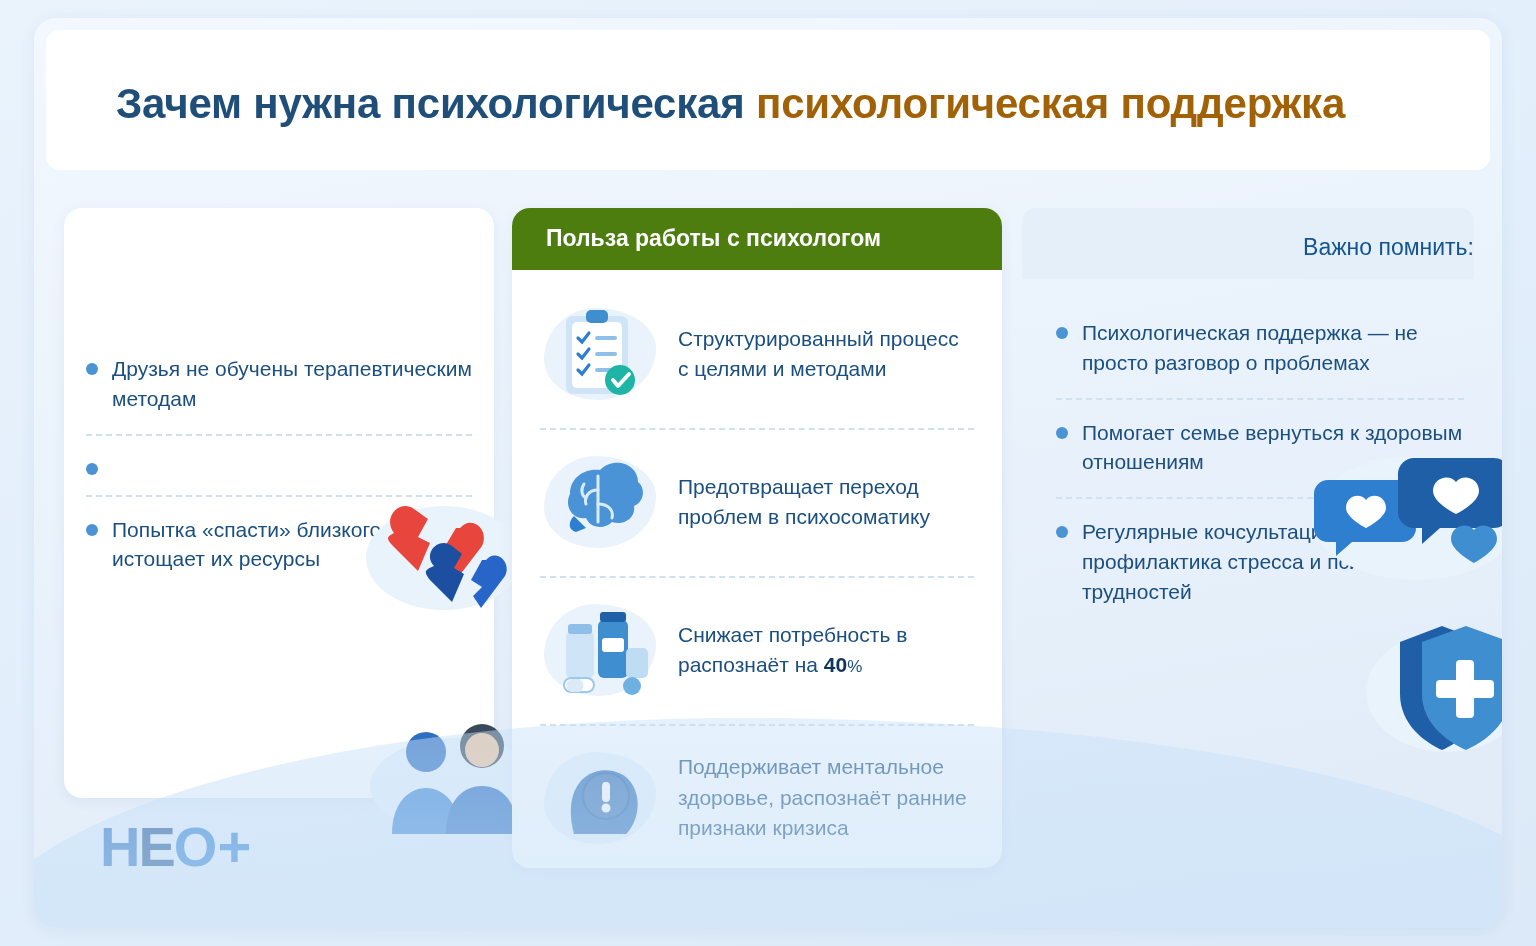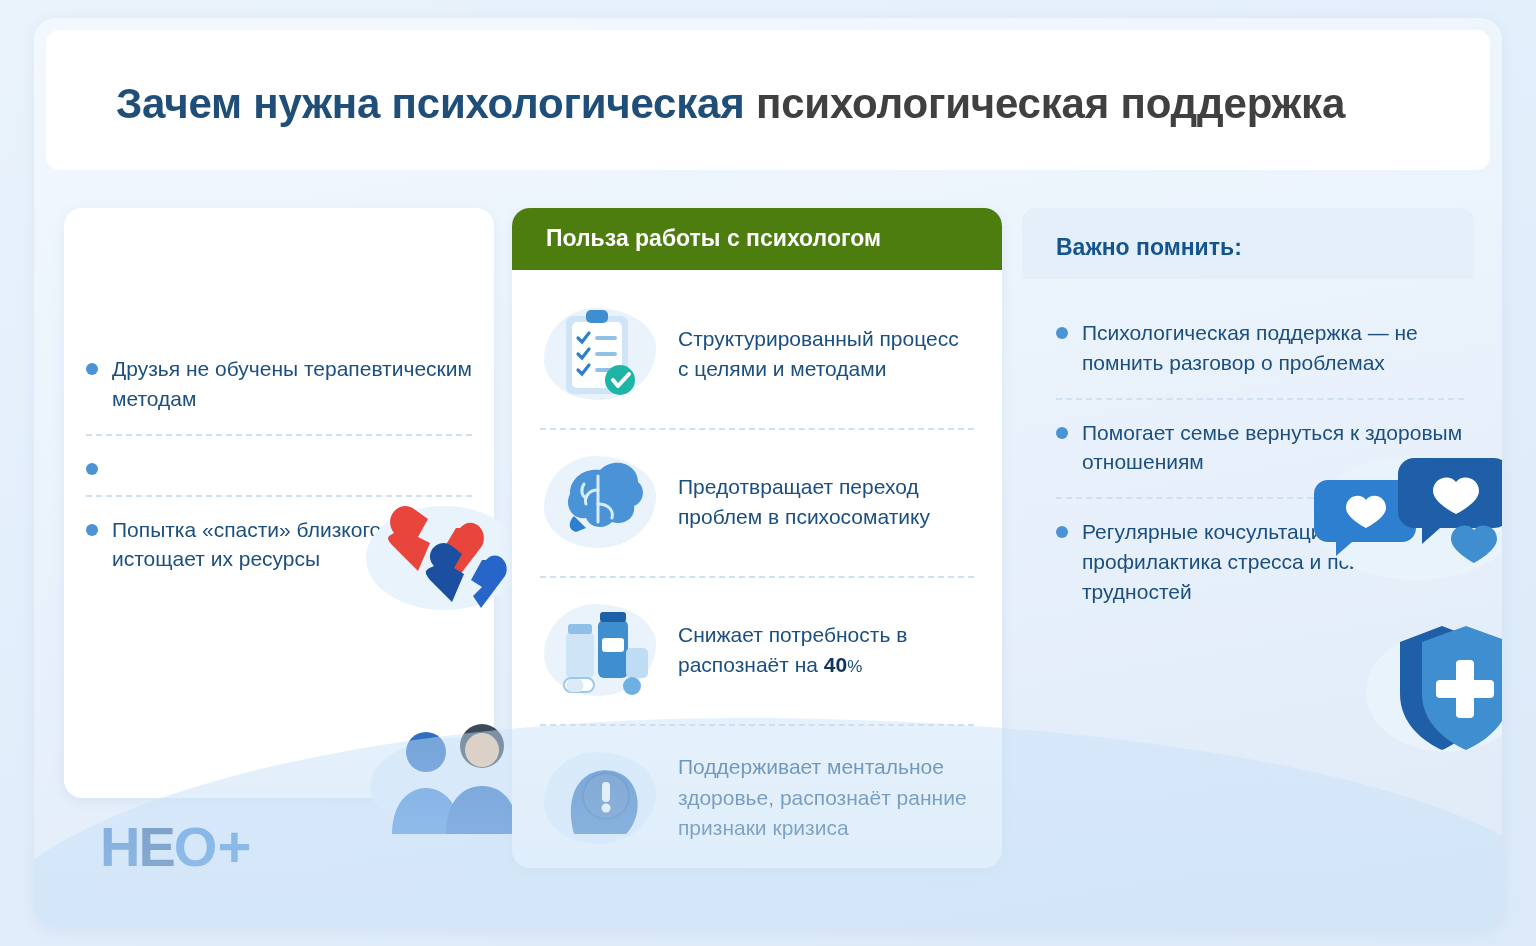--- a/index.html
+++ b/index.html
@@ -53,21 +53,21 @@
     position: absolute;
     left: 70px;
     top: 50px;
     width: 1340px;
     font-size: 42px;
     font-weight: bold;
     color: #1f4e79;
     letter-spacing: -0.2px;
     line-height: 1.15;
   }
-  .title .accent { color: #404040; font-weight: bold; }
+  .title .accent { color: #a16207; font-weight: bold; }
 
   
   .col {
     position: absolute;
     background: #ffffff;
     border-radius: 18px;
     box-shadow: 0 3px 14px rgba(45, 90, 150, 0.07);
   }
   .col-left   { left: 30px;  top: 190px; width: 430px; height: 590px; }
   .col-mid    { left: 478px; top: 190px; width: 490px; height: 660px; }
@@ -100,24 +100,25 @@
     background: #4d7c0f;
     border-radius: 18px 18px 0 0;
   }
   .col-head-right {
     position: absolute;
     left: 0; top: 0;
     width: 100%;
     padding: 26px 0 18px 34px;
     box-sizing: border-box;
     font-size: 23px;
-    font-weight: bold;
+    font-weight: normal;
     color: #14548f;
     background: #e4effa;
     border-radius: 14px 14px 0 0;
+    text-align: right;
   }
 
   
   .list { position: absolute; left: 0; width: 100%; box-sizing: border-box; }
   .list-left  { top: 128px; padding: 0 22px; }
   .list-right { top: 92px;  padding: 0 10px 0 34px; }
 
   .bullet-item {
     display: flex;
     align-items: flex-start;
@@ -329,21 +330,21 @@
 
     </div>
   </div>
 
   <div class="col col-right">
     <div class="col-head-right">Важно помнить:</div>
 
     <div class="list list-right">
       <div class="bullet-item">
         <span class="dot"></span>
-        <span class="bullet-text">Психологическая поддержка — не помнить разговор о проблемах</span>
+        <span class="bullet-text">Психологическая поддержка — не просто разговор о проблемах</span>
       </div>
       <div class="bullet-item">
         <span class="dot"></span>
         <span class="bullet-text">Помогает семье вернуться к здоровым отношениям</span>
       </div>
       <div class="bullet-item">
         <span class="dot"></span>
         <span class="bullet-text">Регулярные кочсультации — профилактика стресса и психических трудностей</span>
       </div>
     </div>

